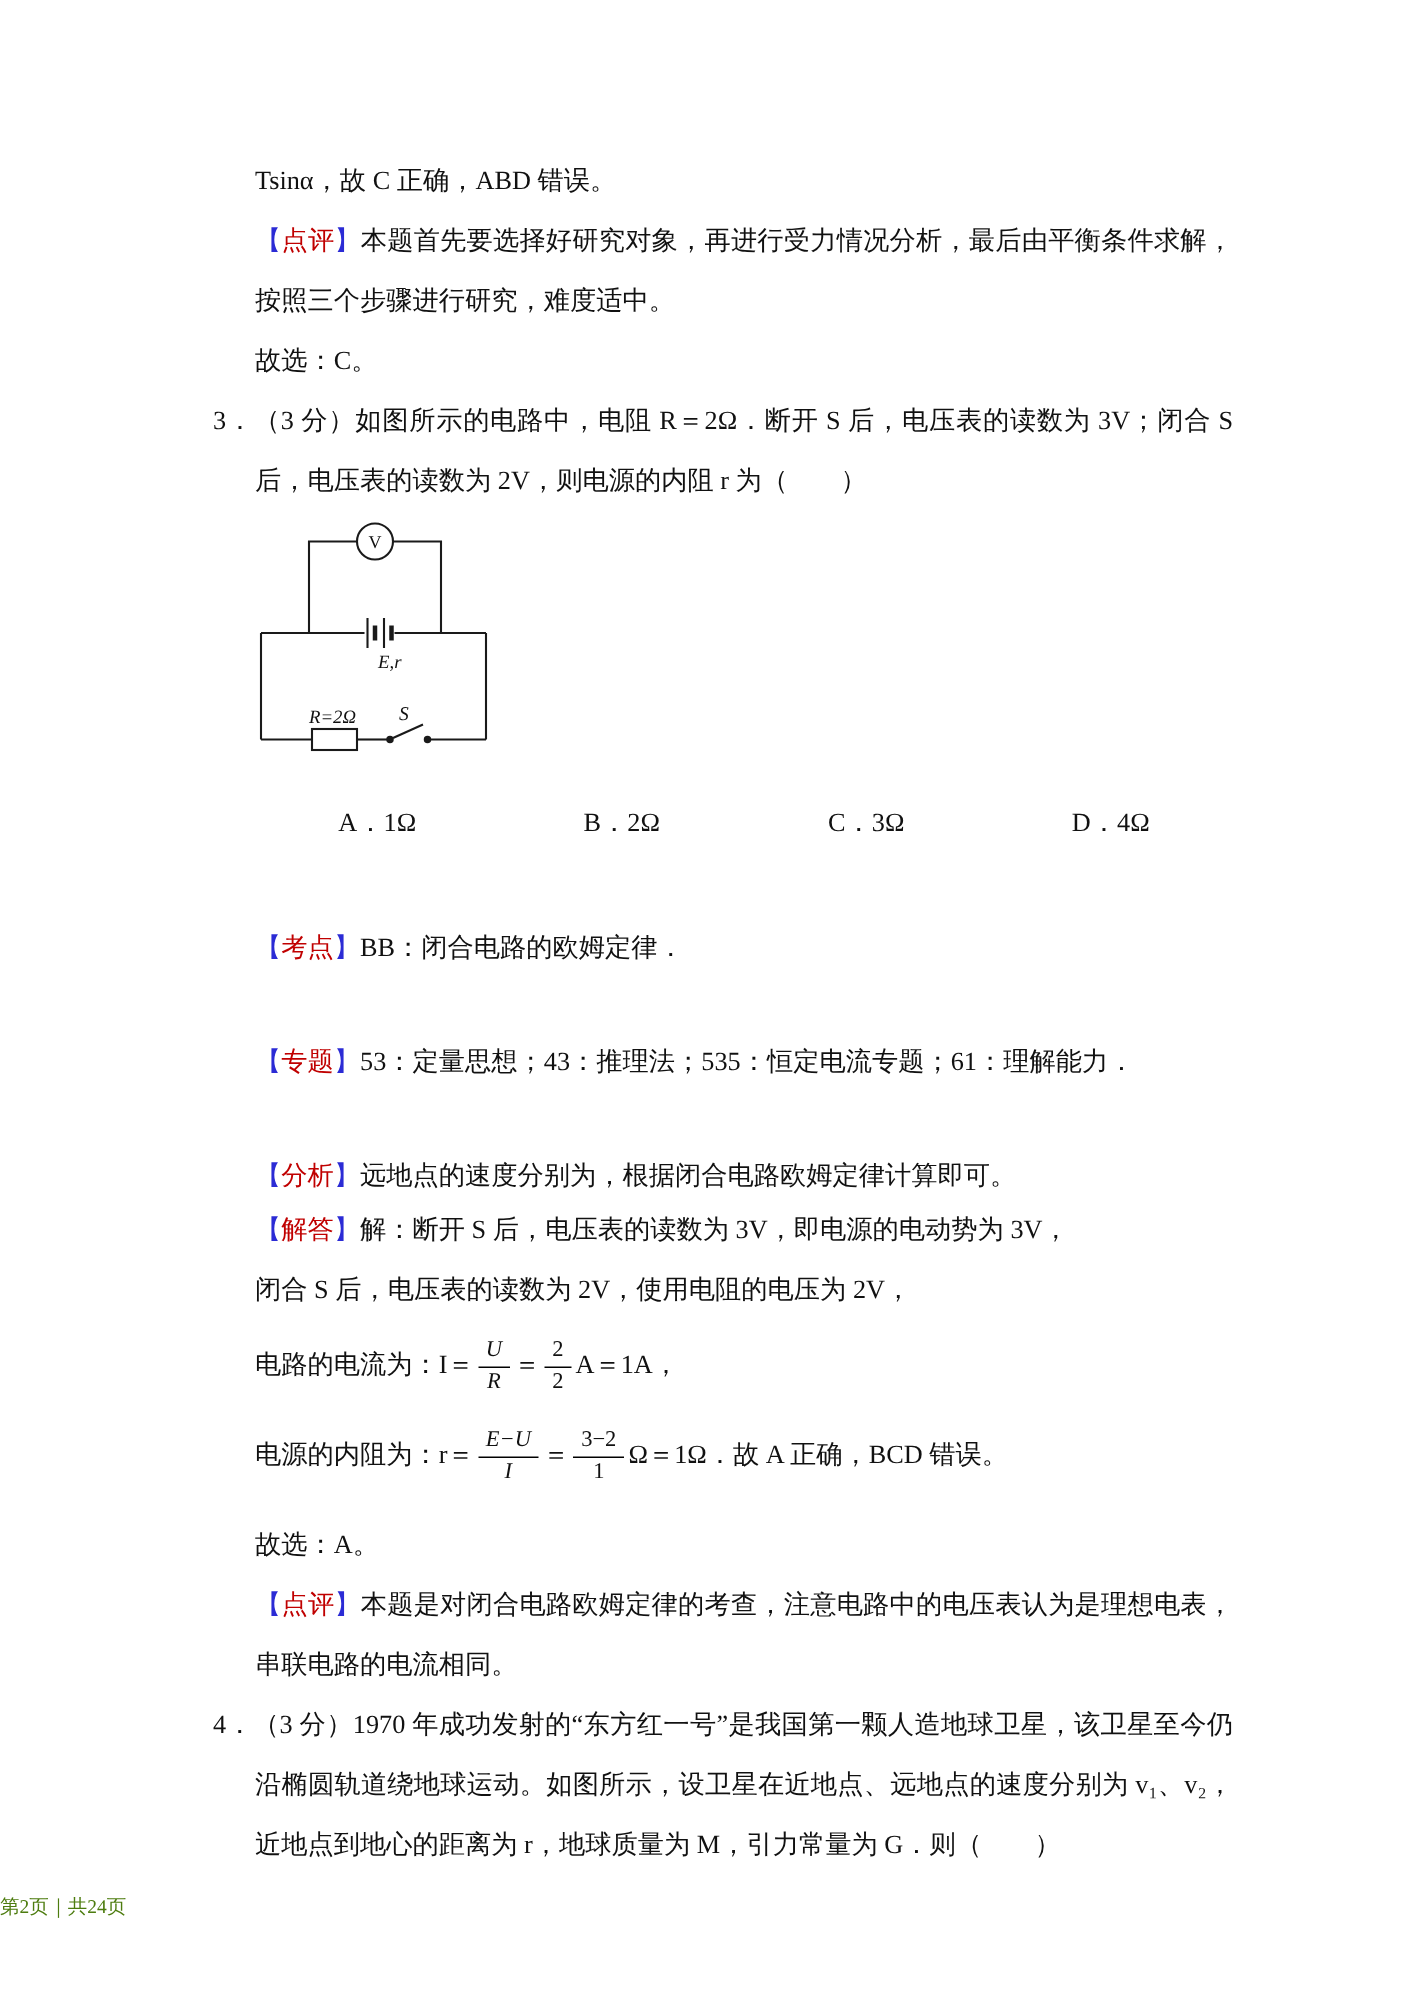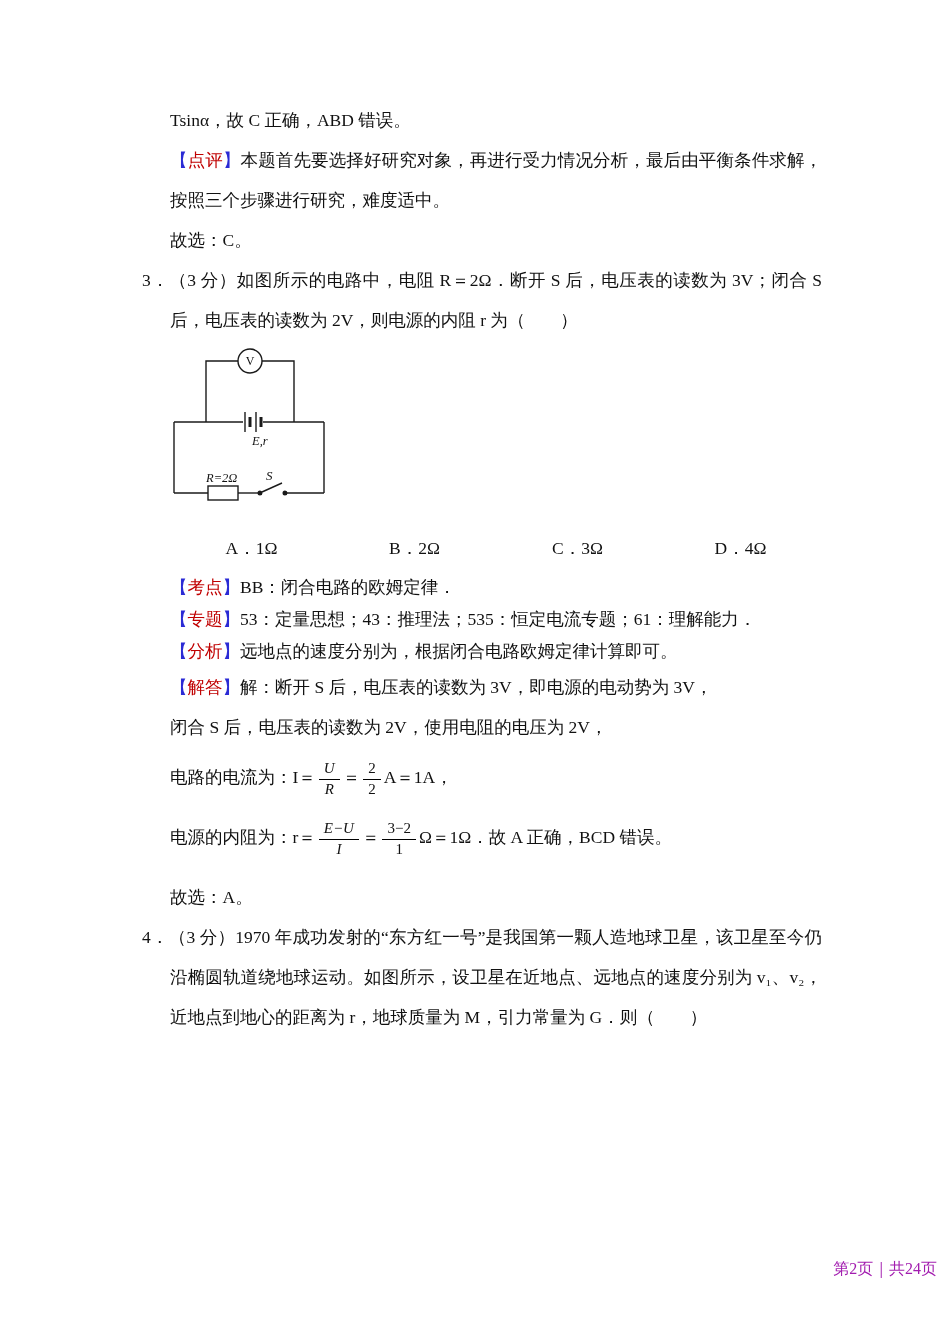--- a/index.html
+++ b/index.html
@@ -4,36 +4,36 @@
 <style>
   * { margin:0; padding:0; box-sizing:border-box; }
   html,body { background:#ffffff; }
   .page {
     width:937px; height:1344px; position:relative; background:#fff;
     font-family:"Liberation Serif","DejaVu Serif",serif;
     font-size:17.5px; color:#111; overflow:hidden;
   }
   .content { position:absolute; top:100px; left:170px; width:652px; }
   .para { line-height:40px; text-align:justify; }
-  .tight { line-height:32px; }
+  .tight { line-height:32px;margin-top:44px; }
   .q-para { text-indent:-28px; }
   .tag-bracket { color:#2b2bd5; }
   .tag-label { color:#c00000; }
   .eq-line { line-height:40px; margin:10px 0 18px; }
   .frac {
     display:inline-block; vertical-align:middle; text-align:center;
     line-height:1.15; margin:0 3px; font-style:italic; font-size:15px;
   }
   .frac .num { display:block; border-bottom:1px solid #000; padding:1px 5px 2px; }
   .frac .den { display:block; padding:1px 5px; }
   .frac.upright { font-style:normal; }
   .figure { margin:4px 0 8px 2px; }
   .options { display:flex; line-height:46px; }
   .options span { width:163px;text-align:center; }
-  .footer { position:absolute; left:0; right:0; bottom:64px; text-align:right; font-size:16px; color:#a21caf; }
+  .footer { position:absolute; left:0; right:0; bottom:64px; text-align:left; font-size:13px; color:#4d7c0f; }
   svg text { font-family:"Liberation Serif","DejaVu Serif",serif; fill:#111; }
 </style>
 </head>
 <body>
 
 <div class="page">
   <div class="content">
 
     <p class="para"><span>Tsinα，故 C 正确，ABD 错误。</span></p>
 
@@ -92,19 +92,20 @@
     <p class="para"><span class="tag-bracket">【</span><span class="tag-label">解答</span><span class="tag-bracket">】</span><span>解：断开 S 后，电压表的读数为 3V，即电源的电动势为 3V，</span></p>
 
     <p class="para"><span>闭合 S 后，电压表的读数为 2V，使用电阻的电压为 2V，</span></p>
 
     <p class="para eq-line"><span>电路的电流为：I</span><span>＝</span><span class="frac"><span class="num">U</span><span class="den">R</span></span><span>＝</span><span class="frac upright"><span class="num">2</span><span class="den">2</span></span><span>A＝1A，</span></p>
 
     <p class="para eq-line"><span>电源的内阻为：r</span><span>＝</span><span class="frac"><span class="num">E−U</span><span class="den">I</span></span><span>＝</span><span class="frac upright"><span class="num">3−2</span><span class="den">1</span></span><span>Ω＝1Ω．故 A 正确，BCD 错误。</span></p>
 
     <p class="para"><span>故选：A。</span></p>
 
+    <p class="para"><span class="tag-bracket">【</span><span class="tag-label">点评</span><span class="tag-bracket">】</span><span>本题是对闭合电路欧姆定律的考查，注意电路中的电压表认为是理想电表，串联电路的电流相同。</span></p>
 
     <p class="para q-para"><span>4．</span><span>（3 分）</span><span>1970 年成功发射的“东方红一号”是我国第一颗人造地球卫星，该卫星至今仍沿椭圆轨道绕地球运动。如图所示，设卫星在近地点、远地点的速度分别为 v₁、v₂，近地点到地心的距离为 r，地球质量为 M，引力常量为 G．则（　　）</span></p>
 
   </div>
 
   <div class="footer"><span>第2页｜共24页</span></div>
 </div>
 
 </body></html>

